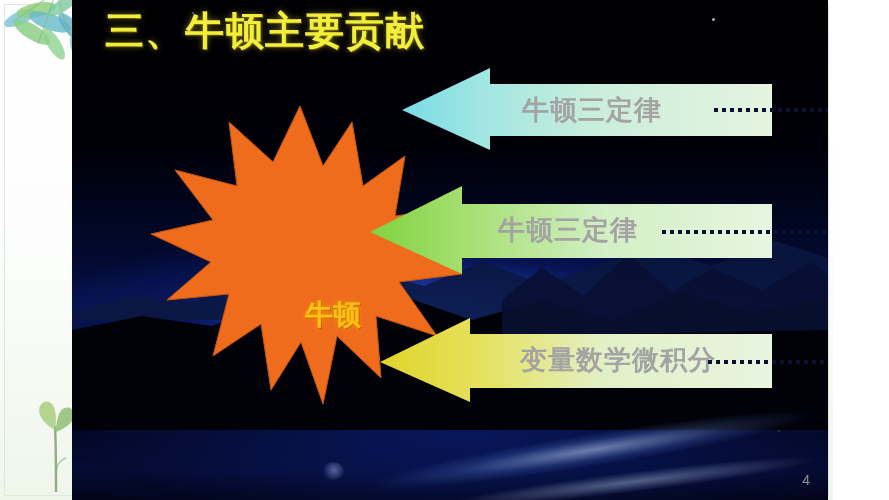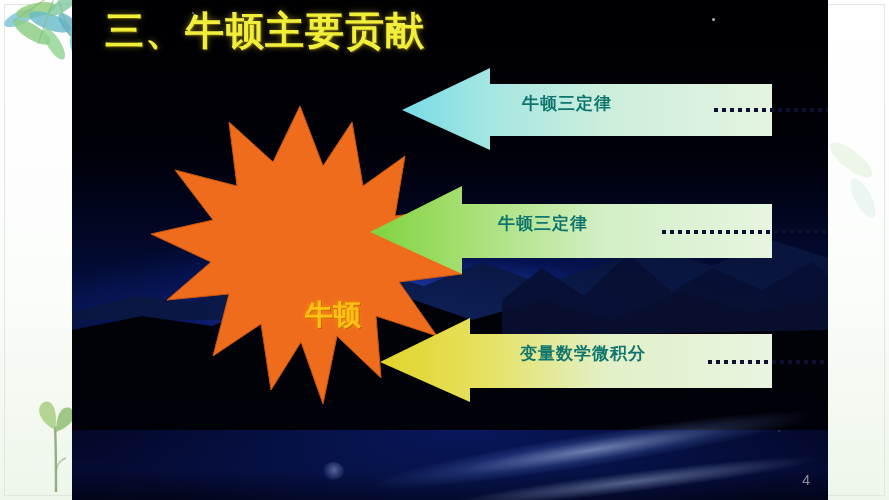--- a/index.html
+++ b/index.html
@@ -1,21 +1,21 @@
 <!DOCTYPE html>
 <html><head>
 <meta charset="utf-8">
 <style>
   html,body{margin:0;padding:0;}
   body{
     width:889px;height:500px;overflow:hidden;
     background:#ffffff;
     font-family:"Liberation Sans","DejaVu Sans",sans-serif;
   }
-  #stage{position:relative;width:889px;height:500px;overflow:hidden;background:#f6faf6;}
+  #stage{position:relative;width:797px;height:500px;overflow:hidden;background:#f6faf6;padding-left:36px;}
 
   
   .page-frame{
     position:absolute;inset:0;
     background:
       linear-gradient(180deg,#ffffff 0%,#fbfdfb 55%,#eef6ea 100%);
   }
   .frame-edge{
     position:absolute;left:4px;top:4px;right:4px;bottom:4px;
     border:1px solid #e2e6e2;
@@ -70,22 +70,22 @@
     white-space:nowrap;
     line-height:46px;
   }
 
   
   .arrow{position:absolute;}
   .arrow svg{display:block;}
   .arrow-label{
     position:absolute;
     font-family:"DejaVu Serif","Liberation Serif",serif;
-    font-size:17px;font-weight:bold;
-    color:#0f766e;
+    font-size:27px;font-weight:bold;
+    color:#a3a3a3;
     white-space:nowrap;
     letter-spacing:1px;
   }
   .dots{
     position:absolute;height:4px;
     background-image:radial-gradient(circle, #0d1030 48%, rgba(0,0,0,0) 52%);
     background-size:8px 4px;background-repeat:repeat-x;
   }
 
   

